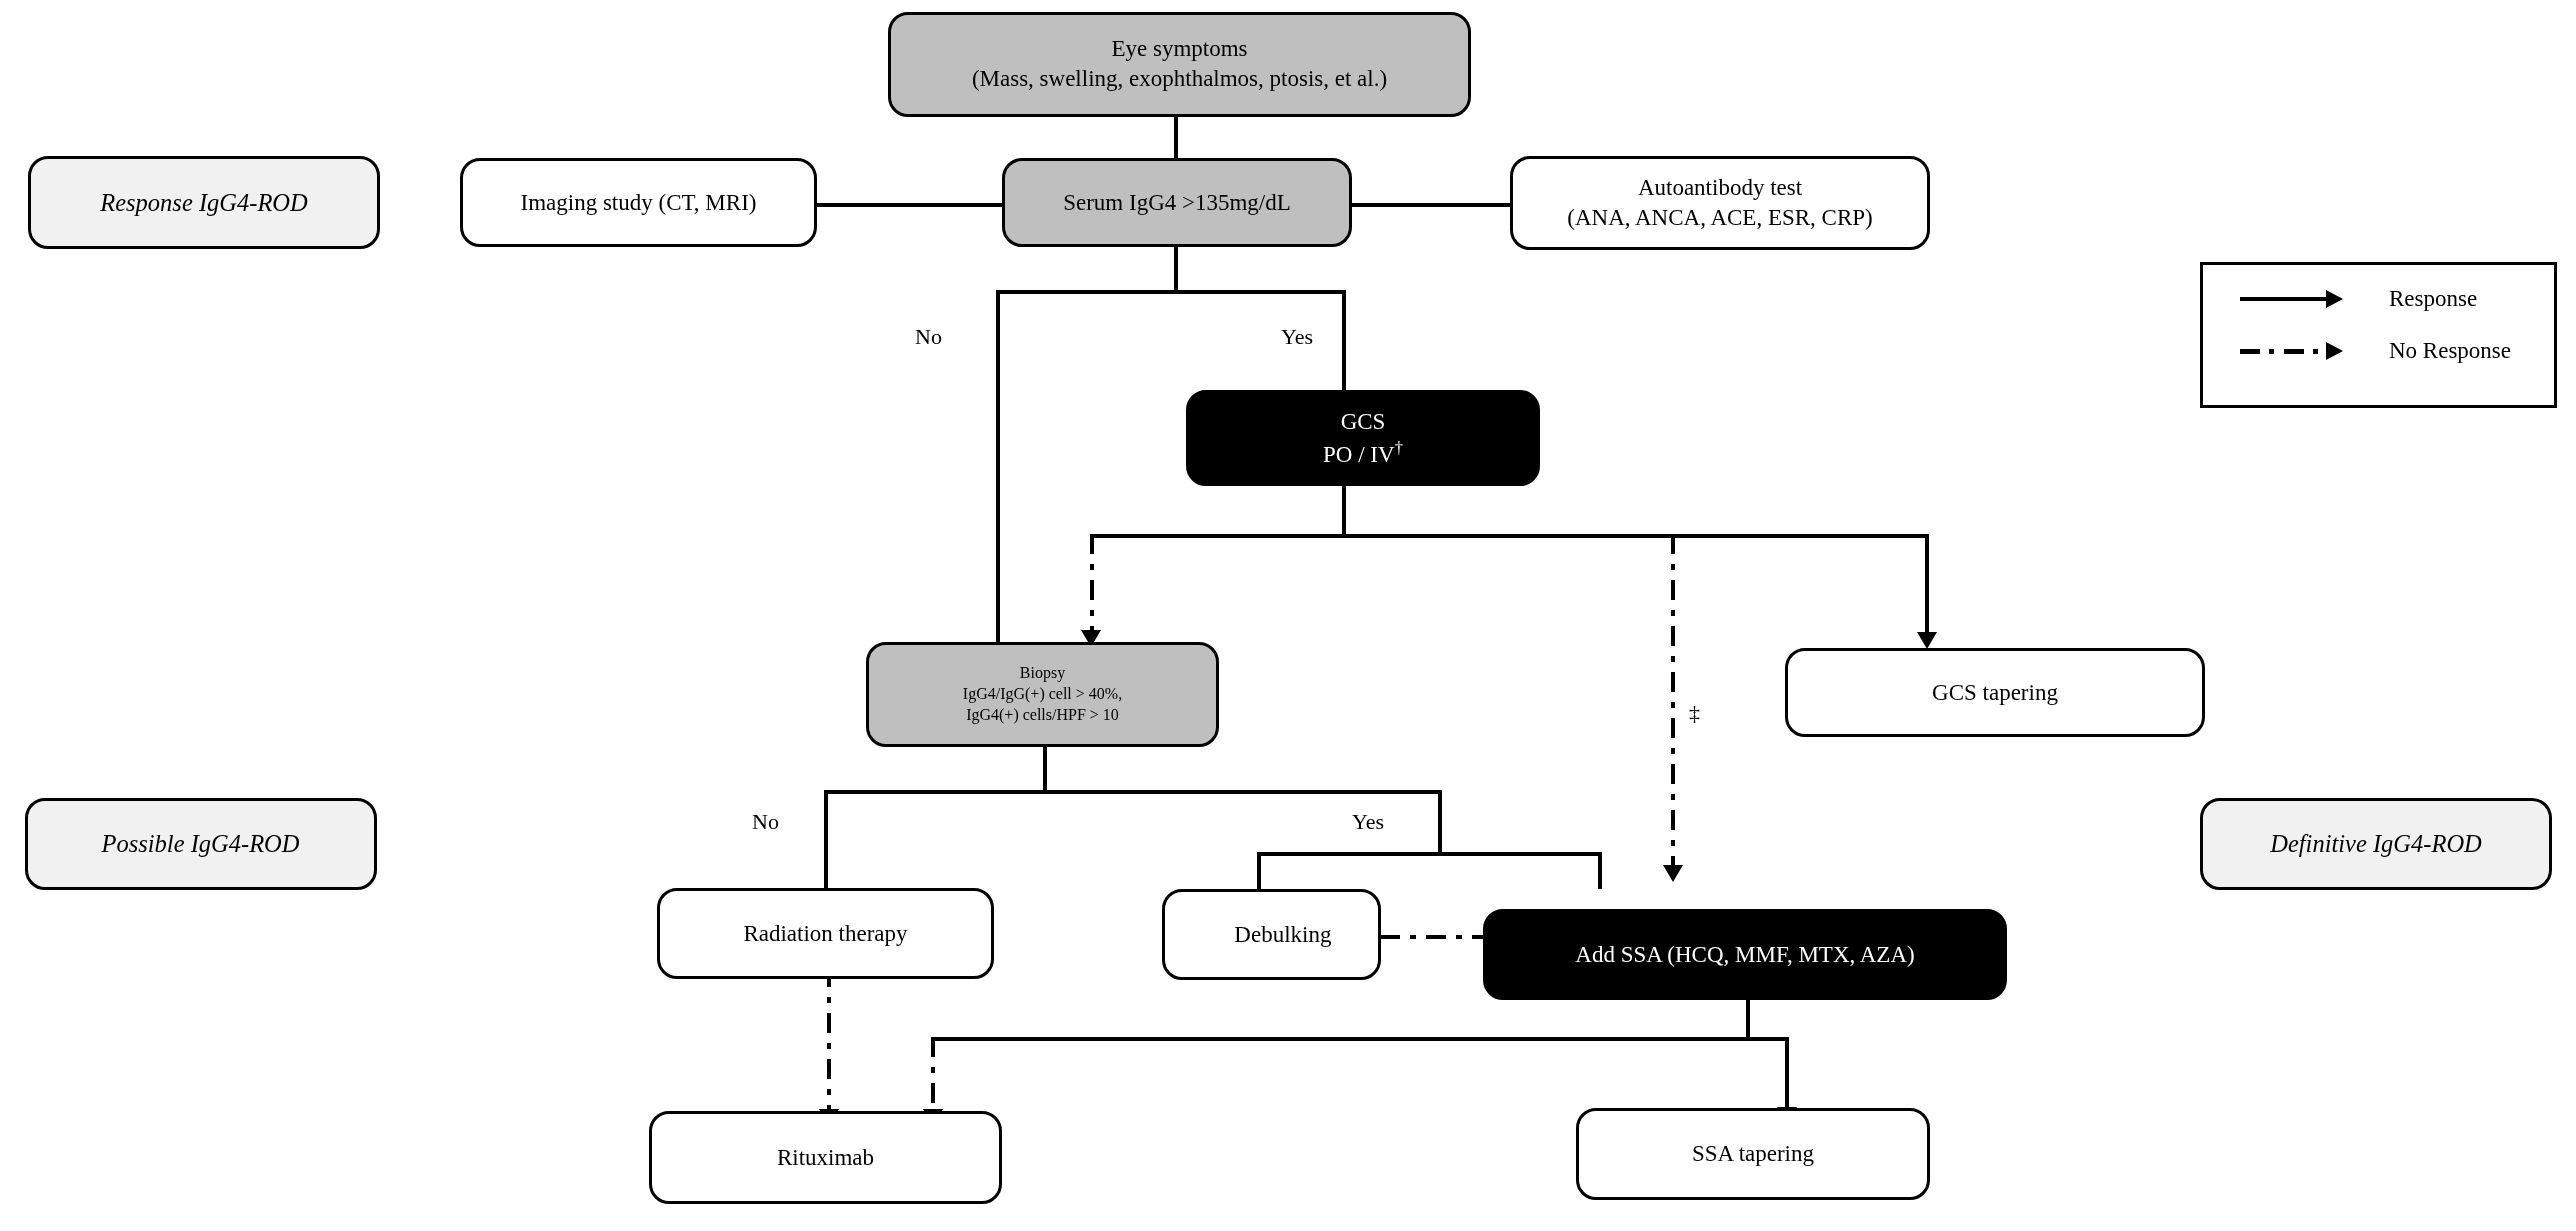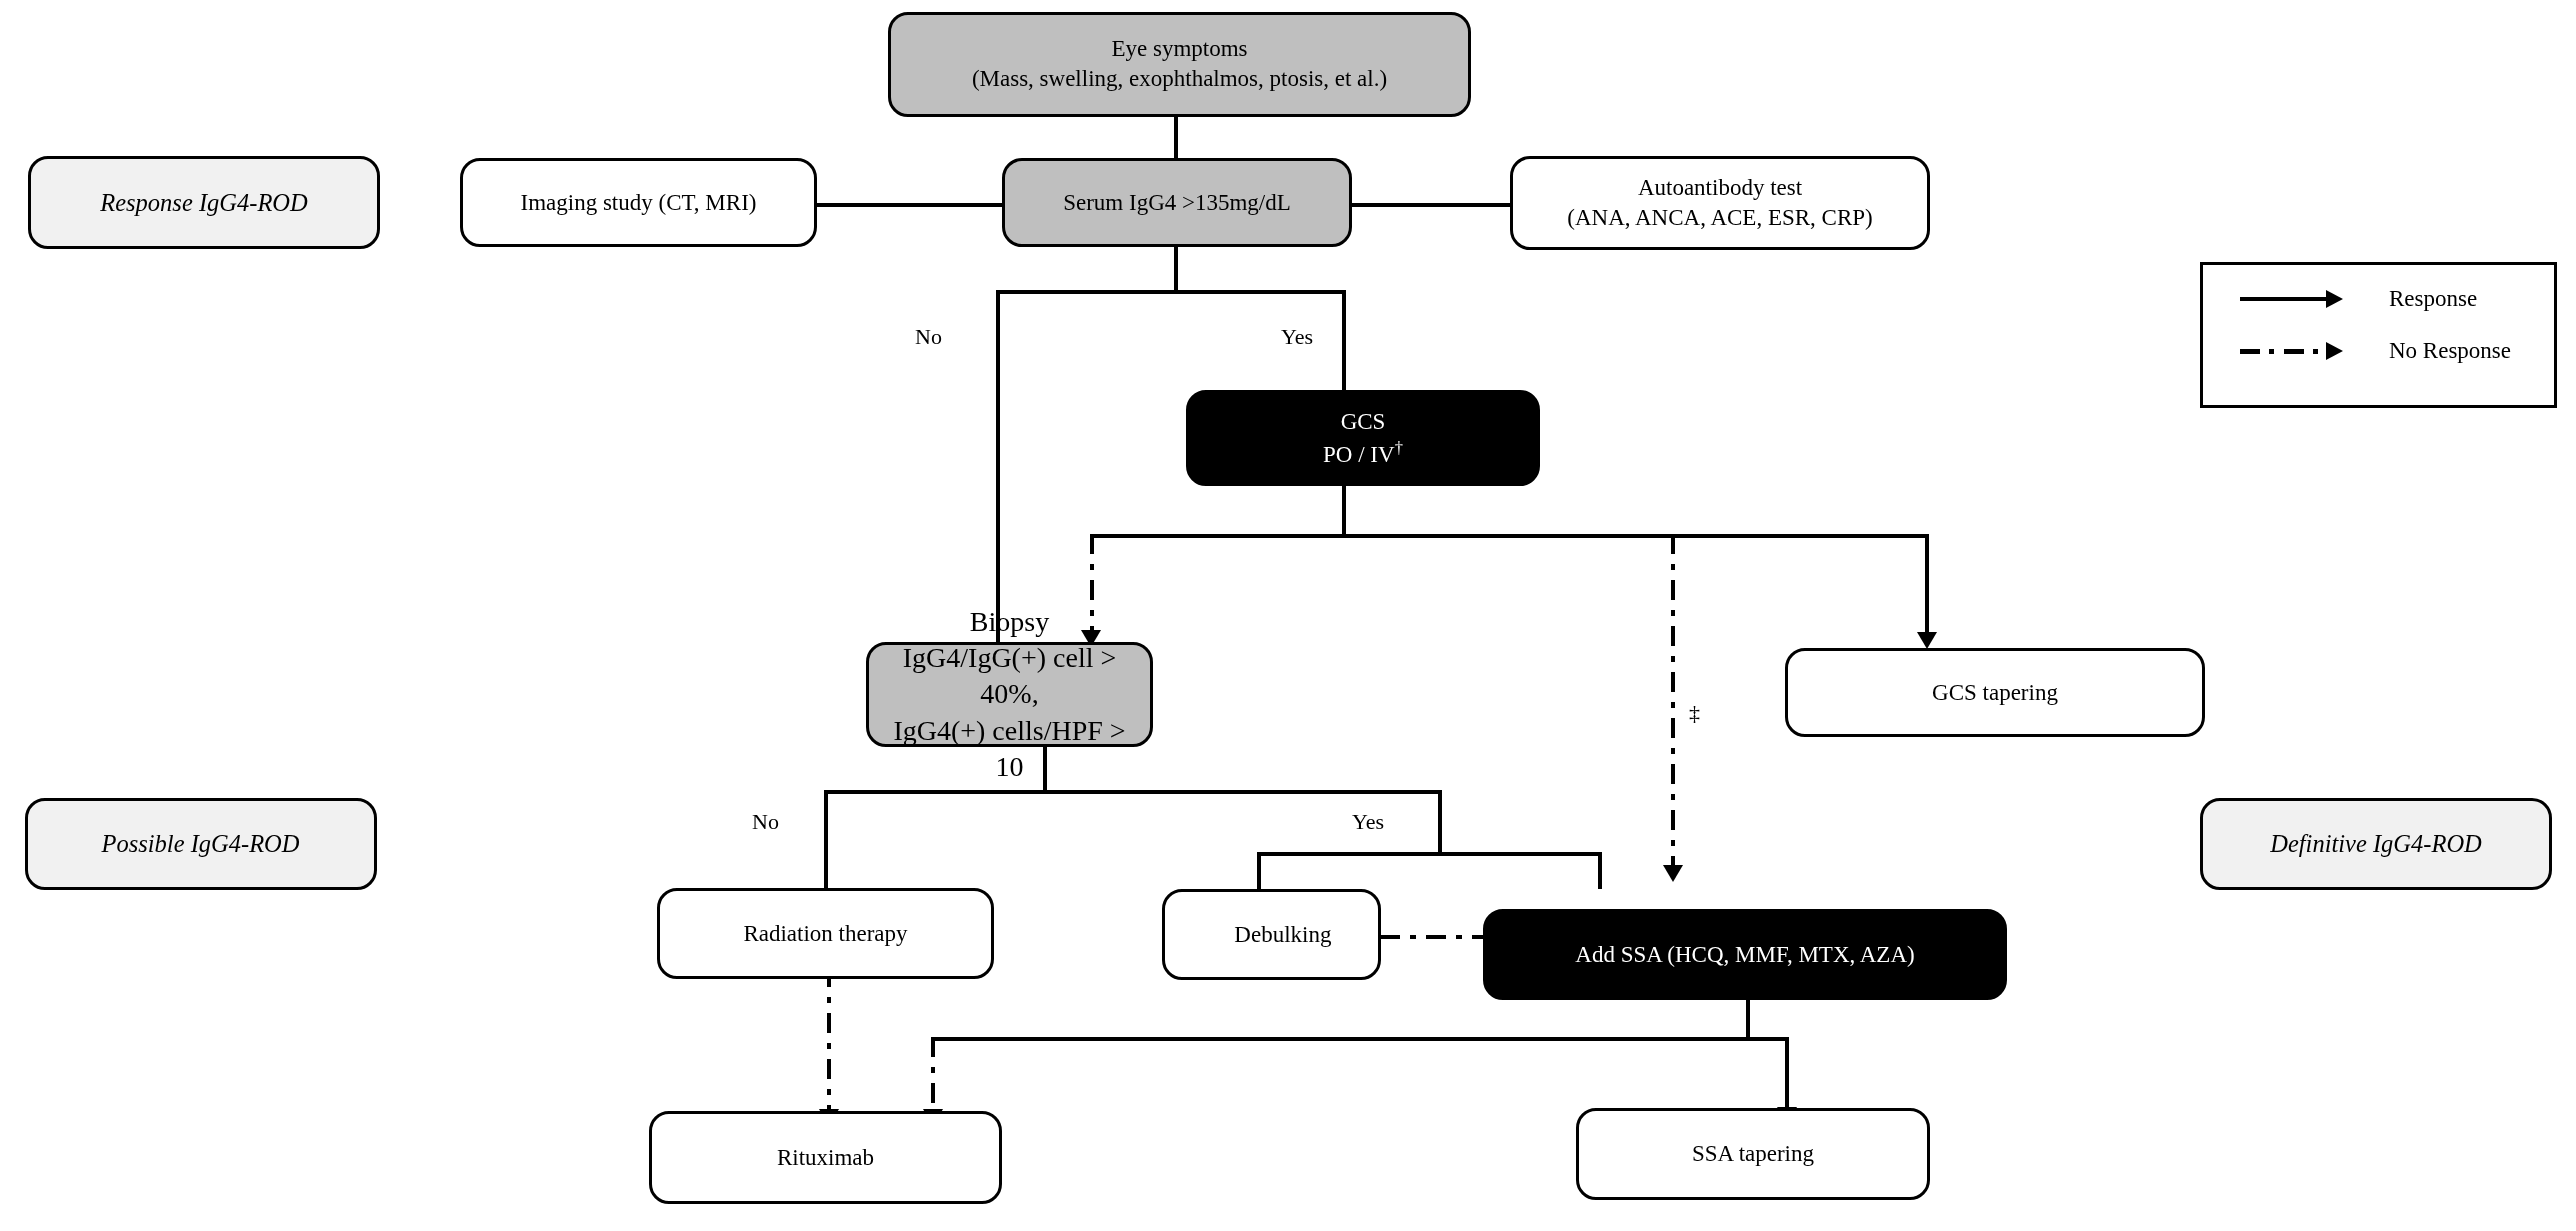--- a/index.html
+++ b/index.html
@@ -236,21 +236,21 @@
     </span>
   </div>
 
   <div class="node fill-white" style="left:1510px; top:156px; width:420px; height:94px; font-size:23px;">
     <span class="txt">
       <span>Autoantibody test</span><br>
       <span>(ANA, ANCA, ACE, ESR, CRP)</span>
     </span>
   </div>
 
-  <div class="node fill-gray" style="left:866px; top:642px; width:287px; height:105px; font-size:28px;">
+  <div class="node fill-gray" style="left:866px; top:642px; width:353px; height:105px; font-size:16px;">
     <span class="txt">
       <span>Biopsy</span><br>
       <span>IgG4/IgG(+) cell &gt; 40%,</span><br>
       <span>IgG4(+) cells/HPF &gt; 10</span>
     </span>
   </div>
 
   <div class="node fill-white" style="left:1785px; top:648px; width:420px; height:89px; font-size:23px;">
     <span class="txt">GCS tapering</span>
   </div>

